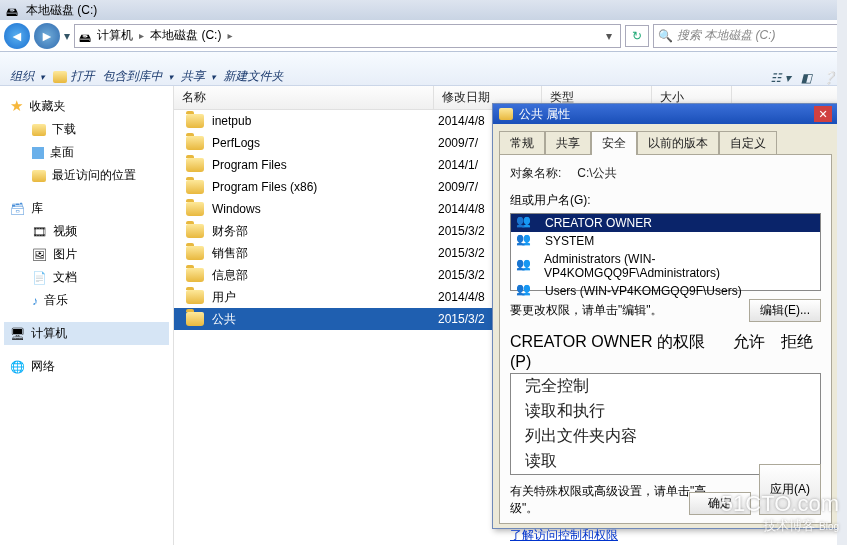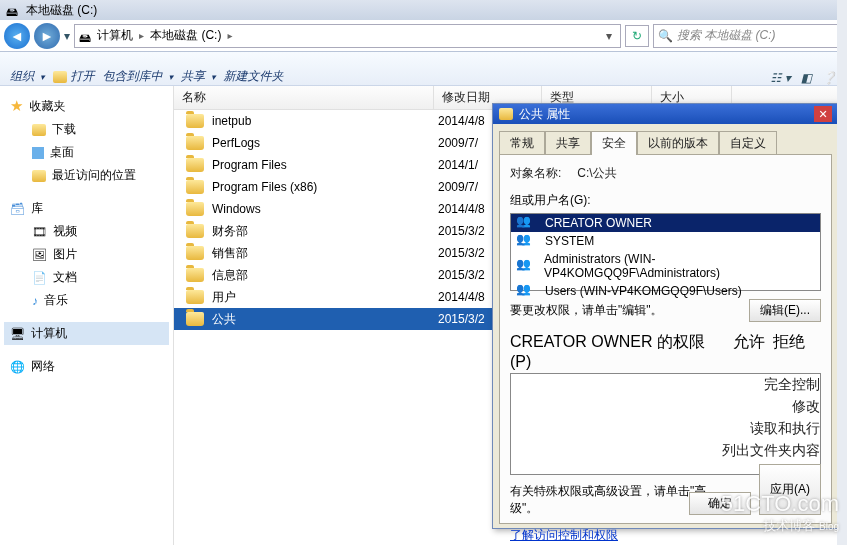--- a/index.html
+++ b/index.html
@@ -53,23 +53,23 @@
 .group-list { border:1px solid #888; background:#fff; height:78px; margin-top:4px; }
 .gl-row { display:flex; align-items:center; gap:12px; padding:2px 6px; font-size:12px; font-family:Tahoma; cursor:pointer; }
 .gl-row.blue { background:#0a246a; color:#fff; }
 .usr-ic { width:16px; height:14px; display:inline-block; position:relative; }
 .usr-ic::before { content:"👥"; font-size:12px; position:absolute; left:-1px; top:-2px; }
 .edit-row { display:flex; align-items:center; justify-content:space-between; margin-top:8px; font-size:12px; }
 .btn { border:1px solid #aca899; background:linear-gradient(#fff,#e5e5e5); padding:2px 10px; font-size:12px; cursor:pointer; font-family:inherit; }
 .perm-head { display:flex; margin-top:10px; font-size:16px; }
 .perm-head .ph1 { flex:1; }
 .perm-head .ph2 { width:48px; text-align:center; }
-.perm-head .ph3 { width:48px; }
+.perm-head .ph3 { width:48px; text-align:center; }
 .perm-box { border:1px solid #888; background:#fff; height:102px; margin-top:2px; overflow:hidden; }
-.perm-row { padding:2px 0 2px 14px; font-size:14px; color:#222;text-align:right; }
+.perm-row { padding:2px 0 2px 14px; font-size:16px; color:#222; }
 .adv-row { display:flex; align-items:center; justify-content:space-between; margin-top:8px; font-size:12px; }
 .adv-row .txt { width:220px; }
 .link { color:#0033cc; text-decoration:underline; cursor:pointer; margin-top:10px; display:inline-block; }
 .dlg-foot { position:absolute; right:10px; bottom:8px; display:flex; gap:8px; }
 .watermark { position:absolute; right:8px; bottom:10px; color:#fff; font-family:Arial; opacity:.85; text-align:right; font-size:22px; text-shadow:0 0 3px #888; pointer-events:none; }
 .watermark .sm { font-size:13px; }
 .right-scroll { position:absolute; right:0; top:0; bottom:0; width:10px; background:#e8ecf2; }
 </style>
 </head>
 <body>
@@ -301,21 +301,20 @@
       <span>要更改权限，请单击"编辑"。</span>
       <button class="btn">编辑(E)...</button>
     </div>
     <div class="perm-head">
       <span class="ph1">CREATOR OWNER 的权限(P)</span>
       <span class="ph2">允许</span>
       <span class="ph3">拒绝</span>
     </div>
     <div class="perm-box">
       <div class="perm-row">完全控制</div>
-      <div class="perm-row">修改</div>
       <div class="perm-row">读取和执行</div>
       <div class="perm-row">列出文件夹内容</div>
       <div class="perm-row">读取</div>
 
     </div>
     <div class="adv-row">
       <span class="txt">有关特殊权限或高级设置，请单击"高级"。</span>
       <button class="btn">高级(V)</button>
     </div>
     <a class="link">了解访问控制和权限</a>

